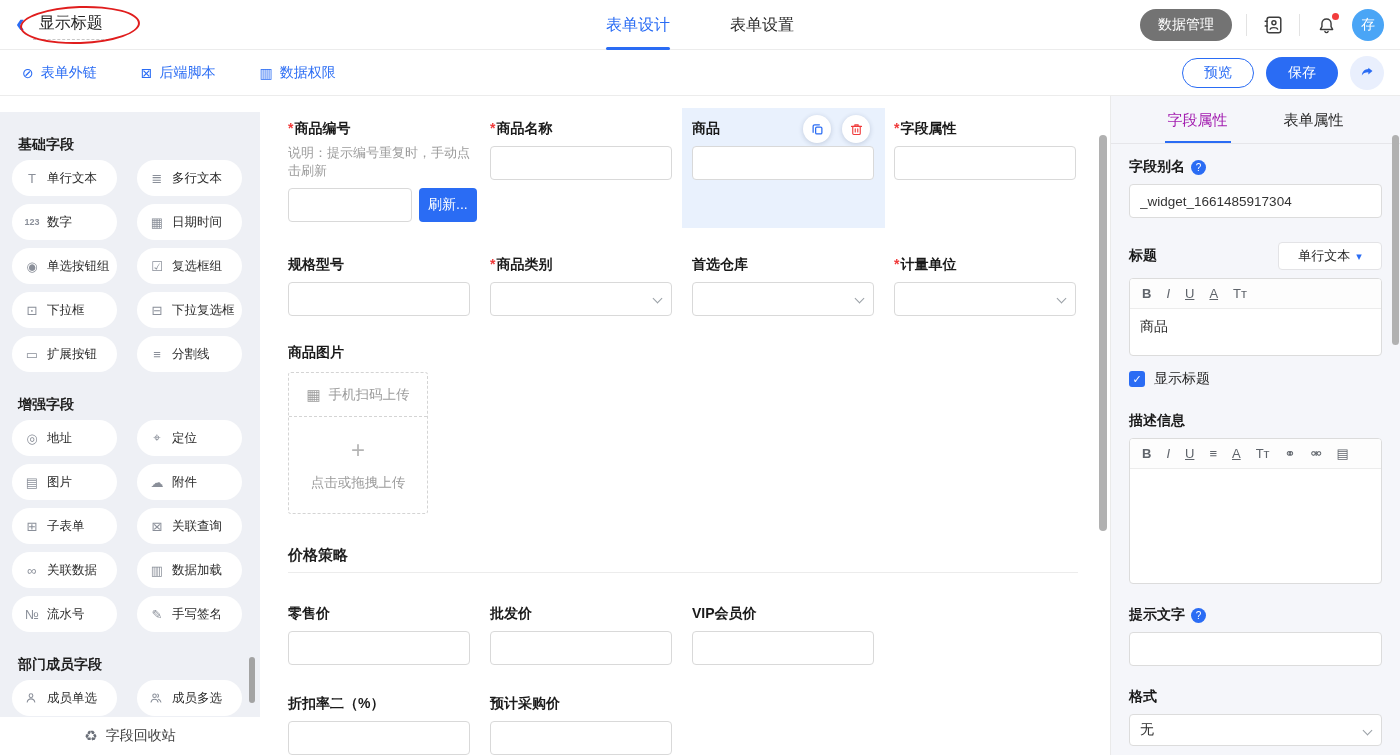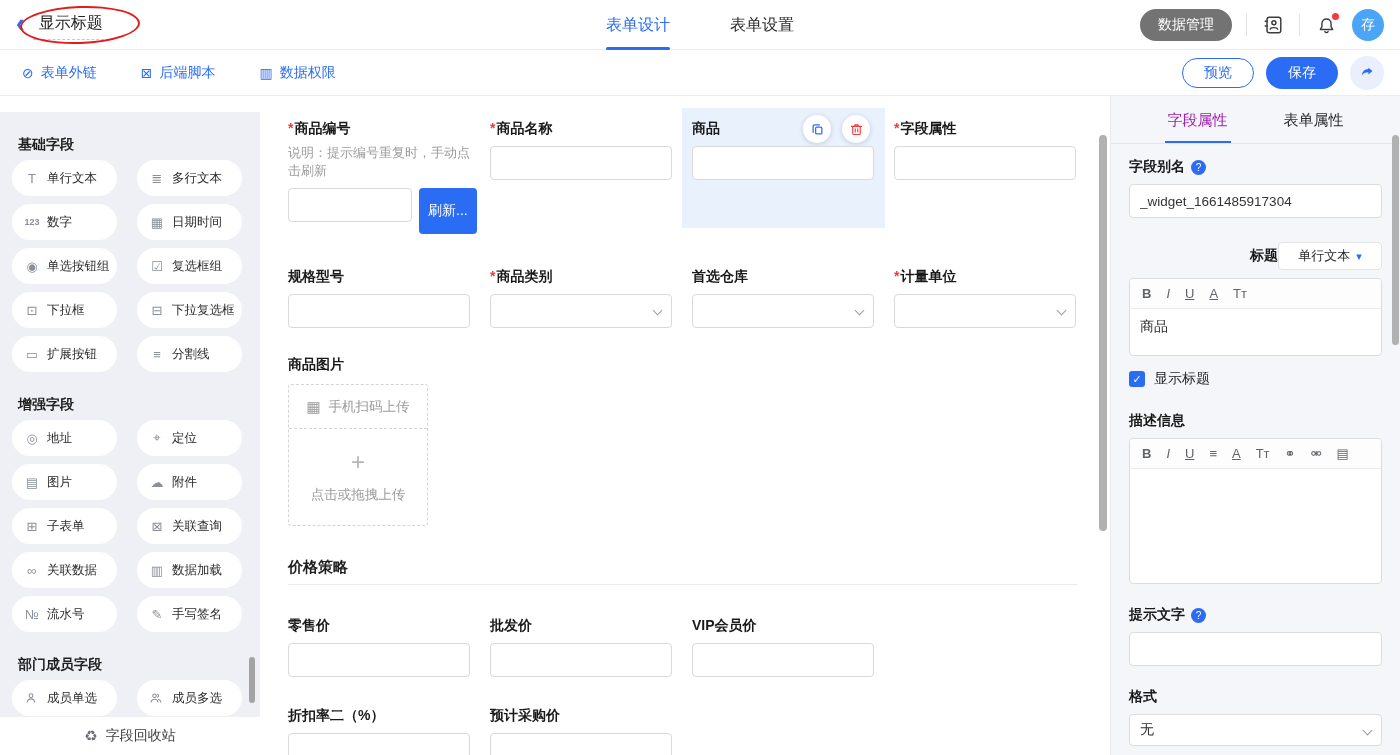--- a/index.html
+++ b/index.html
@@ -62,21 +62,21 @@
             display:flex; align-items:center; }
   .star { color:#f03a3a; margin-right:1px; }
   .inp { width:182px; height:34px; border:1px solid #d9d9d9; border-radius:4px; background:#fff;
          font:inherit; padding:0 8px; }
   .selwrap { position:relative; width:182px; }
   .chev { position:absolute; right:11px; top:13px; width:7px; height:7px; border-right:1.5px solid #9aa0a6;
           border-bottom:1.5px solid #9aa0a6; transform:rotate(45deg); pointer-events:none; }
   .fdesc { font-size:13px; color:#9b9b9b; line-height:18px; margin:-2px 0 8px; width:182px; }
   .code-row { display:flex; gap:7px; }
   .code-row .inp { width:124px; }
-  .btn-refresh { height:46px; padding:0 9px; background:#2a6cf4; color:#fff; border:none; border-radius:4px;
+  .btn-refresh { height:34px; padding:0 9px; background:#2a6cf4; color:#fff; border:none; border-radius:4px;
                  font-size:14px; font-family:inherit; }
   .selbg { position:absolute; left:394px; top:-10px; width:203px; height:120px; background:#e9f1fd; z-index:0; }
   .wbtn { position:absolute; top:7px; width:28px; height:28px; border-radius:50%; background:#fff;
           box-shadow:0 1px 5px rgba(31,50,88,.2); display:flex; align-items:center; justify-content:center; }
   .wbtn.copy { right:54px; } .wbtn.del { right:15px; }
   .upload { width:140px; height:142px; border:1px dashed #d4d4d4; border-radius:3px; }
   .up-top { height:44px; display:flex; align-items:center; justify-content:center; gap:8px; color:#9b9b9b;
             font-size:13.5px; border-bottom:1px dashed #d4d4d4; }
   .up-qr { font-size:15px; color:#9b9b9b; }
   .up-bottom { height:96px; display:flex; flex-direction:column; align-items:center; justify-content:center;
@@ -90,21 +90,21 @@
   .p-tabs { height:48px; display:flex; justify-content:center; gap:56px; border-bottom:1px solid #e6e6ea; }
   .ptab { line-height:48px; font-size:15px; color:#2b2b2b; position:relative; cursor:default; }
   .ptab.active { color:#a21caf; }
   .ptab.active::after { content:""; position:absolute; left:-3px; right:-3px; bottom:0; height:2.5px; background:#2a6cf4; }
   .p-body { padding:14px 18px 0; }
   .plabel { font-size:14px; font-weight:700; color:#1a1a1a; display:flex; align-items:center; gap:6px; margin-bottom:8px; }
   .help { width:15px; height:15px; border-radius:50%; background:#2a6cf4; color:#fff; font-size:10px; font-weight:400;
           display:inline-flex; align-items:center; justify-content:center; }
   .pinp { width:100%; height:34px; border:1px solid #dcdcdc; border-radius:4px; background:#fff;
           font:inherit; font-size:13.5px; color:#333; padding:0 10px; }
-  .trow { display:flex; align-items:center; justify-content:flex-end; margin:24px 0 8px; }
+  .trow { display:flex; align-items:center; justify-content:space-between; margin:24px 0 8px;gap:44px; }
   .trow .plabel { margin:0; }
   .tsel { width:104px; height:28px; background:#fff; border:1px solid #e3e3e6; border-radius:4px; display:flex;
           align-items:center; justify-content:center; gap:6px; font-size:13px; color:#2b2b2b; }
   .caret { color:#2a6cf4; font-size:11px; }
   .editor { border:1px solid #dcdcdc; border-radius:4px; background:#fff; overflow:hidden; }
   .etools { height:30px; display:flex; align-items:center; gap:15px; padding:0 12px; border-bottom:1px solid #ececec;
             color:#5f646b; font-size:13px; background:#fdfdfd; }
   .et.b{font-weight:700} .et.i{font-style:italic} .et.u,.et.a{text-decoration:underline}
   .ebody { padding:9px 10px; font-size:14px; color:#2b2b2b; }
   #ed1 .ebody { height:46px; } #ed2 .ebody { height:114px; }

